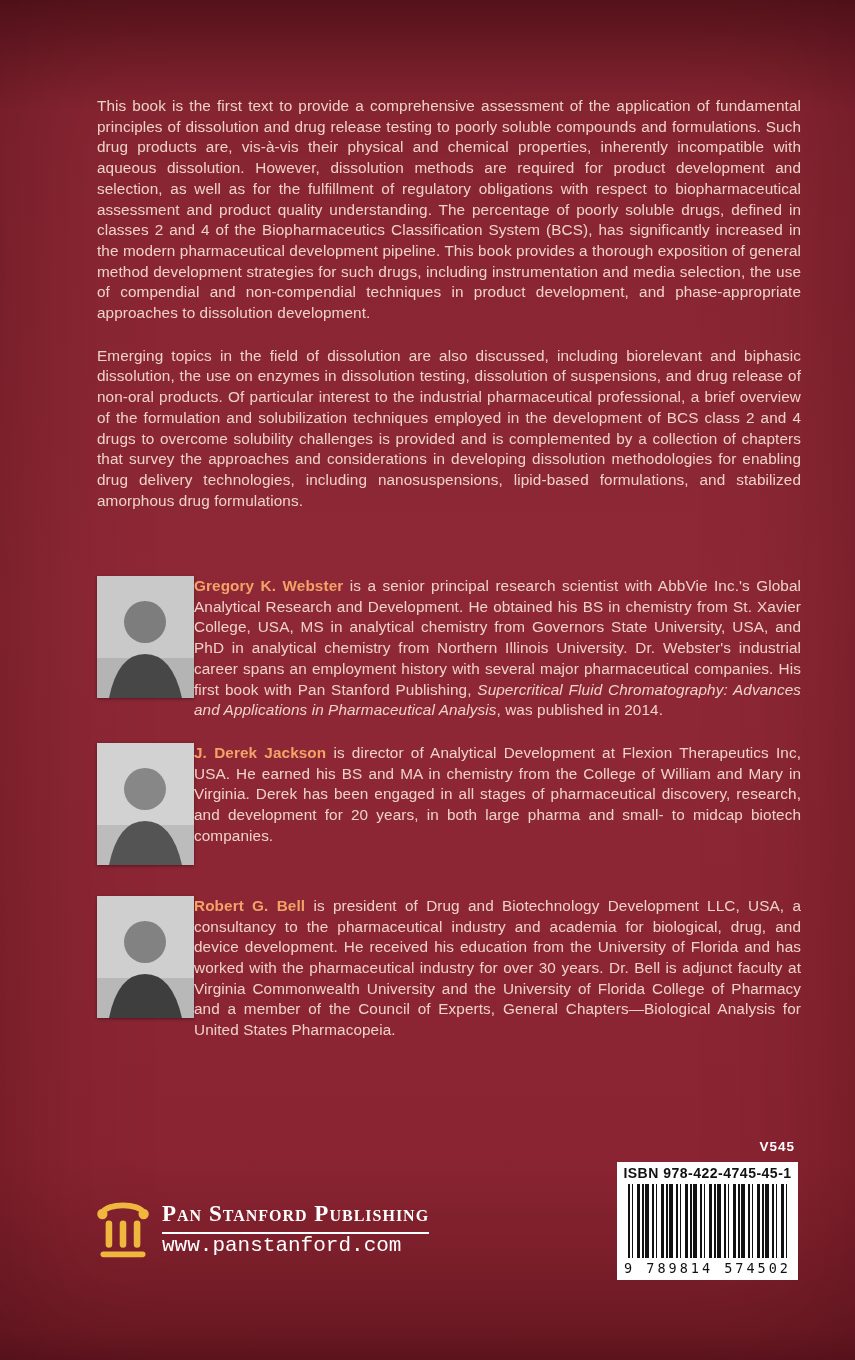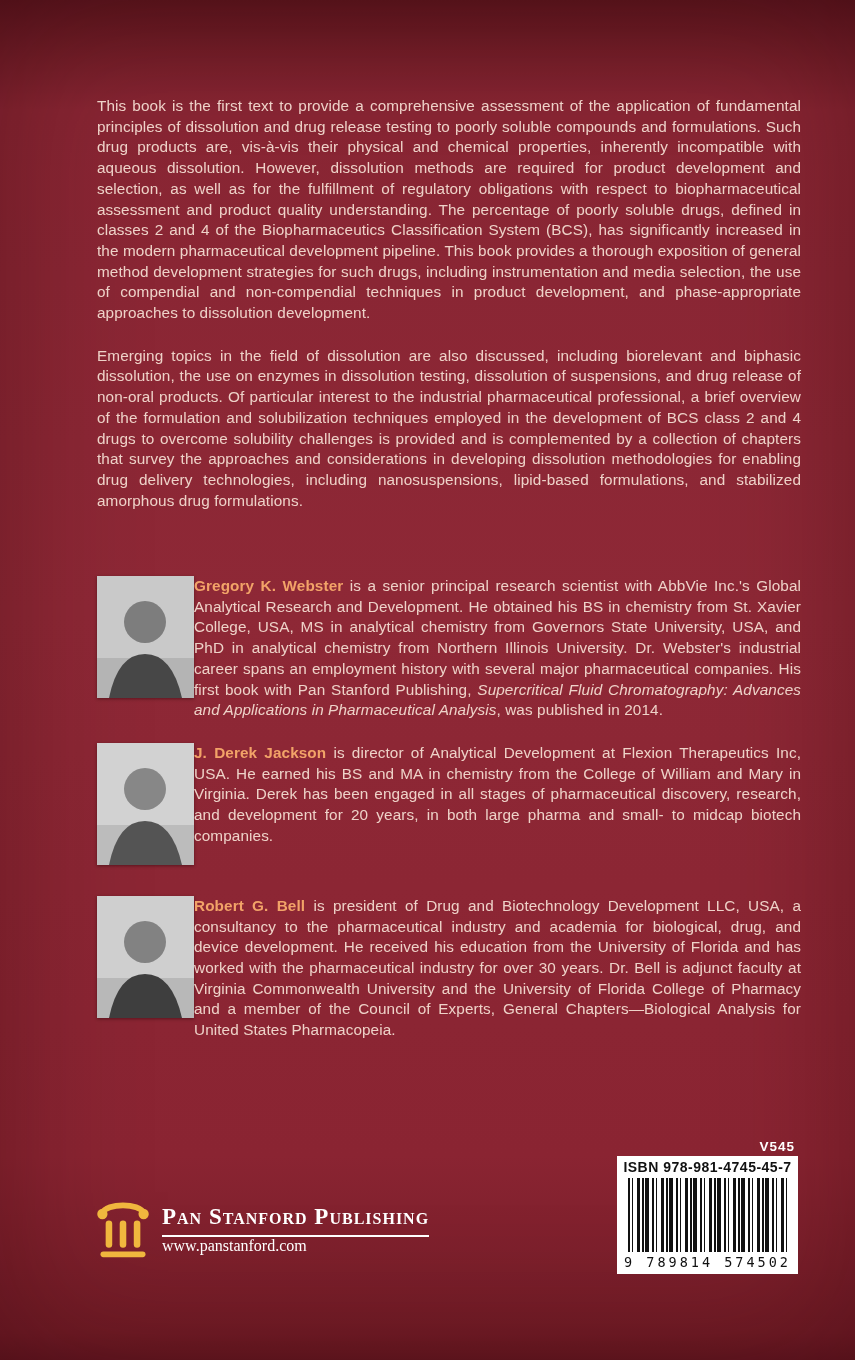--- a/index.html
+++ b/index.html
@@ -75,39 +75,39 @@
     font-variant: small-caps;
     font-weight: bold;
     font-size: 23px;
     letter-spacing: 1px;
     color: #ffffff;
     padding-bottom: 5px;
     border-bottom: 2px solid #ffffff;
     white-space: nowrap;
   }
   .purl {
-    font-family: Liberation Serif, serif;
-    font-size: 16px;
+    font-family: Liberation Mono, monospace;
+    font-size: 21px;
     color: #ffffff;
   }
 
   
   .barcode {
     position: absolute;
     right: 57px; top: 1139px;
     width: 181px;
   }
   .vcode {
     text-align: right;
     color: #ffffff;
     font-weight: bold;
     font-size: 13.5px;
     letter-spacing: 1px;
     padding-right: 3px;
-    margin-bottom: 2px;
+    margin-bottom: 8px;
   }
   .bbox {
     background: #ffffff;
     padding: 3px 5px 4px 5px;
   }
   .isbn {
     color: #111111;
     font-weight: bold;
     font-size: 14px;
     text-align: center;
@@ -192,19 +192,19 @@
     </svg>
     <div class="ptext">
       <div class="pname">Pan Stanford Publishing</div>
       <div class="purl">www.panstanford.com</div>
     </div>
   </div>
 
   <div class="barcode">
     <div class="vcode">V545</div>
     <div class="bbox">
-      <div class="isbn">ISBN  978-981-4745-45-7</div>
+      <div class="isbn">ISBN  978-422-4745-45-1</div>
       <div class="bars"></div>
       <div class="digits">9 789814 574502</div>
     </div>
   </div>
 
 </div>
 
 </body></html>

